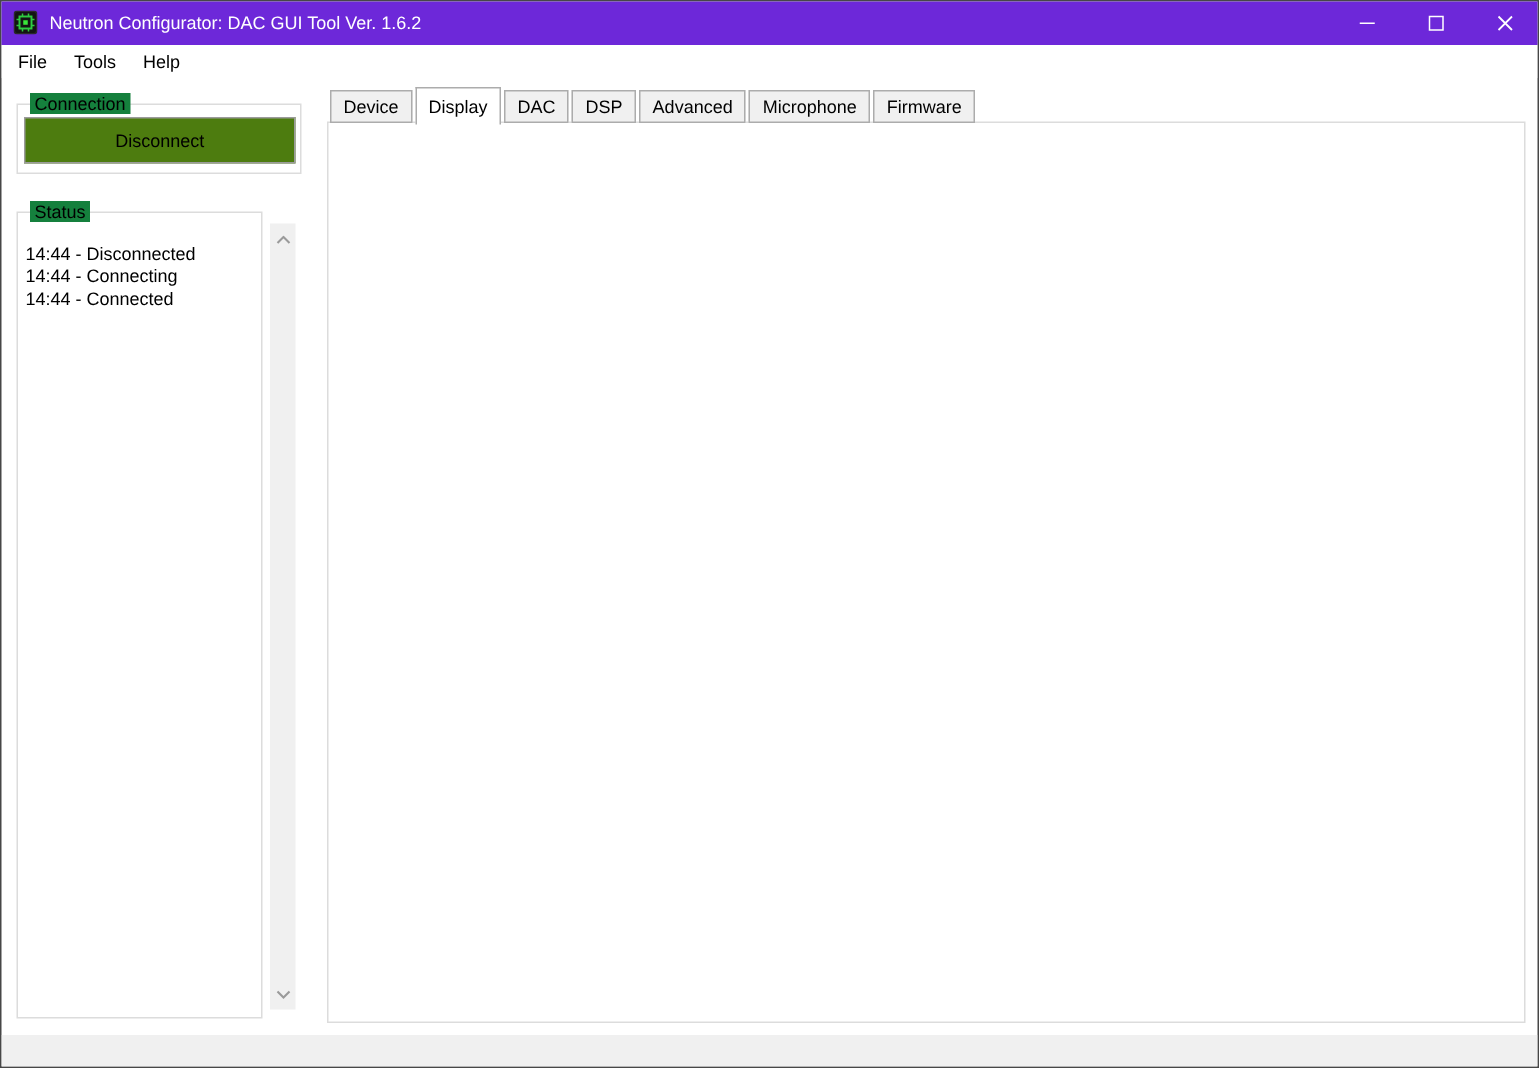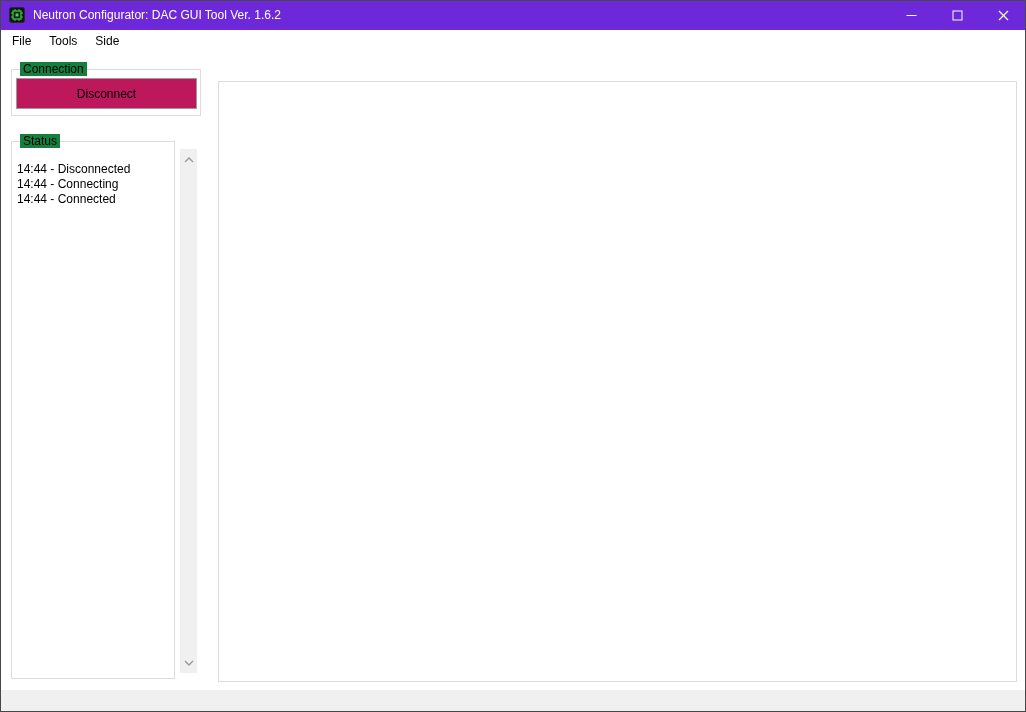--- a/index.html
+++ b/index.html
@@ -17,21 +17,21 @@
   .win-btn { position:absolute; top:0; width:46px; height:30px; display:flex; align-items:center; justify-content:center; }
   .win-btn.min { right:92px; } .win-btn.max { right:46px; } .win-btn.close { right:0; }
   
   .menubar { position:absolute; left:0; top:29px; width:100%; height:22px; background:#fff; padding-left:2px; }
   .menu-item { display:inline-block; padding:4px 9px; cursor:default; }
   
   .groupbox { position:absolute; border:1px solid #DCDCDC; background:#fff; }
   .gb-label { position:absolute; top:-8px; left:8px; background:#15803d; padding:0 3px; line-height:14px; white-space:nowrap; }
   
   .btn {
-    position:absolute; background:#be185d; border:1px solid #9B9B9B;
+    position:absolute; background:#4d7c0f; border:1px solid #9B9B9B;
     text-align:center; font-size:12px; display:flex; align-items:center; justify-content:center;
   }
   .status-list { position:absolute; left:16px; top:161px; width:160px; line-height:15px; }
   .status-line { white-space:nowrap; }
   .scrollbar { position:absolute; left:179px; top:148px; width:17px; height:524px; background:#F0F0F0; }
   .sb-arrow { position:absolute; left:0; width:17px; height:17px; display:flex; align-items:center; justify-content:center; }
   .sb-arrow.up { top:2px; } .sb-arrow.down { bottom:2px; }
   
   .tabstrip { position:absolute; left:219px; top:56px; height:25px; display:flex; align-items:flex-end; z-index:3; }
   .tab {
@@ -89,21 +89,21 @@
           <rect x="1" y="1" width="9" height="9" fill="none" stroke="#fff" stroke-width="1"></rect>
         </svg>
     </div>
     <div class="win-btn close">
       <svg width="11" height="11" viewBox="0 0 11 11">
           <path d="M1 1 L10 10 M10 1 L1 10" stroke="#fff" stroke-width="1.2"></path>
         </svg>
     </div>
   </div>
 
-  <div class="menubar" id="menubar"><span class="menu-item">File</span><span class="menu-item">Tools</span><span class="menu-item">Side</span></div>
+  <div class="menubar" id="menubar"><span class="menu-item">File</span><span class="menu-item">Tools</span><span class="menu-item">Help</span></div>
 
   <div class="groupbox" style="left:10px; top:68px; width:190px; height:47px;">
     <span class="gb-label">Connection</span>
   </div>
   <div class="btn" style="left:15px; top:77px; width:181px; height:31px;">Disconnect</div>
 
   <div class="groupbox" style="left:10px; top:140px; width:164px; height:538px;">
     <span class="gb-label">Status</span>
   </div>
   <div class="status-list" id="status-list">
@@ -118,20 +118,29 @@
         </svg>
     </div>
     <div class="sb-arrow down">
       <svg width="10" height="6" viewBox="0 0 10 6">
           <polyline points="1,1 5,5 9,1" fill="none" stroke="#9a9a9a" stroke-width="1.4"></polyline>
         </svg>
     </div>
   </div>
 
   <div class="tabpage"></div>
+  <div class="tabstrip" id="tabstrip">
+      <div class="tab">Device</div>
+      <div class="tab selected">Display</div>
+      <div class="tab">DAC</div>
+      <div class="tab">DSP</div>
+      <div class="tab">Advanced</div>
+      <div class="tab">Microphone</div>
+      <div class="tab">Firmware</div>
+    </div>
 
   <div class="groupbox" style="left:230px; top:95px; width:380px; height:101px;">
     <span class="gb-label">Behavior</span>
   </div>
   <div class="listbox focused" id="behavior-list" style="left:236px; top:112px; width:368px; height:74px;">
       <div class="lb-item selected">Normal</div>
       <div class="lb-item">Always On</div>
       <div class="lb-item">Always Off</div>
       <div class="lb-item">On If Playing</div>
     </div>

